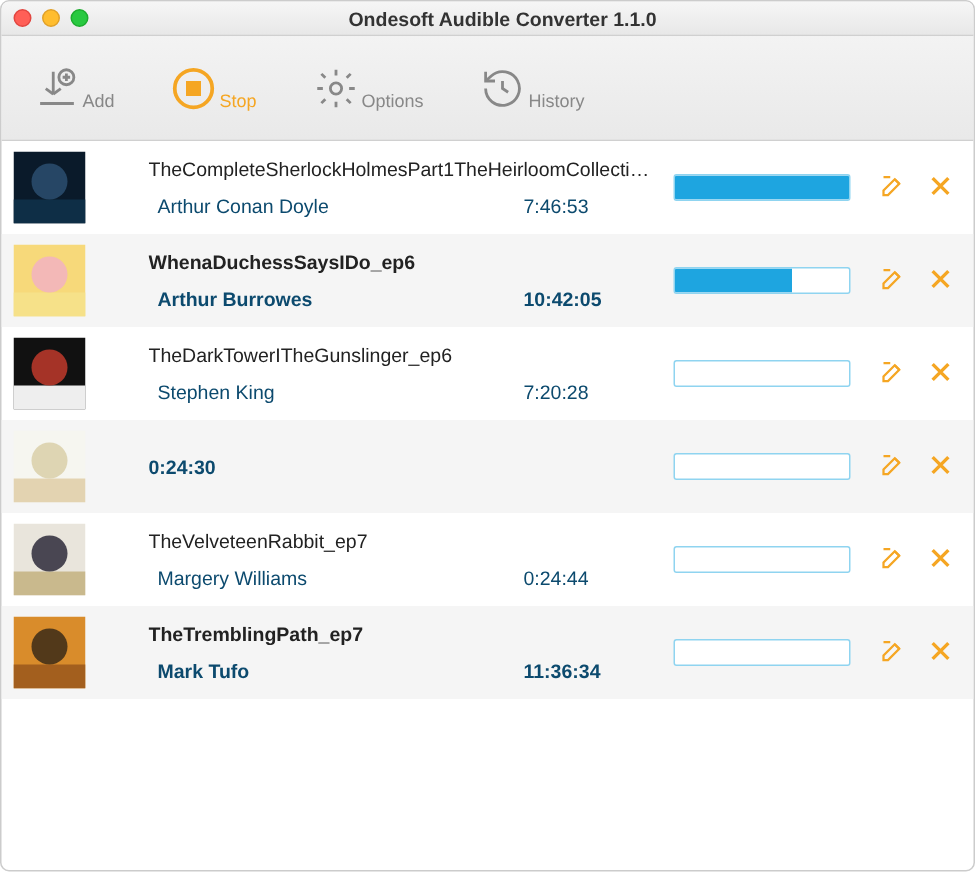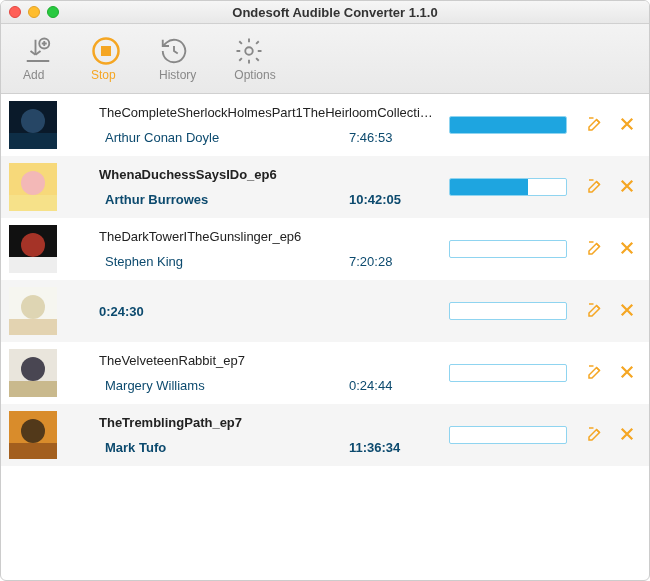--- a/index.html
+++ b/index.html
@@ -42,22 +42,21 @@
     height: 70px;
     background: linear-gradient(#f3f3f3,#e9e9e9);
     border-bottom: 1px solid #d0d0d0;
     display: flex;
     align-items: center;
     gap: 38px;
     padding: 0 22px;
   }
   .tool {
     display: flex;
-    flex-direction: column;
-    align-items: flex-start;
+    align-items: flex-end;
     gap: 2px;
     cursor: pointer;
     color: #888;
   }
   .tool.orange { color: #f5a623; }
   .tool svg { width: 30px; height: 30px; }
   .tool .label { font-size: 12px; }
 
   .list { }
   .row {
@@ -157,33 +156,33 @@
   </div>
   <div class="tool orange">
     <svg viewBox="0 0 24 24" fill="none" stroke="currentColor" stroke-width="2">
       <circle cx="12" cy="12" r="10"></circle>
       <rect x="9" y="9" width="6" height="6" fill="currentColor"></rect>
     </svg>
     <span class="label">Stop</span>
   </div>
   <div class="tool">
     <svg viewBox="0 0 24 24" fill="none" stroke="currentColor" stroke-width="1.5">
+      <circle cx="12" cy="12" r="3"></circle>
+      <path d="M12 2v3M12 19v3M4.2 4.2l2.1 2.1M17.7 17.7l2.1 2.1M2 12h3M19 12h3M4.2 19.8l2.1-2.1M17.7 6.3l2.1-2.1"></path>
+    </svg>
+    <span class="label">Options</span>
+  </div>
+  <div class="tool">
+    <svg viewBox="0 0 24 24" fill="none" stroke="currentColor" stroke-width="1.5">
       <path d="M3 12a9 9 0 1 0 3-6.7L3 8"></path>
       <path d="M3 3v5h5"></path>
       <path d="M12 8v4l3 2"></path>
     </svg>
     <span class="label">History</span>
   </div>
-  <div class="tool">
-    <svg viewBox="0 0 24 24" fill="none" stroke="currentColor" stroke-width="1.5">
-      <circle cx="12" cy="12" r="3"></circle>
-      <path d="M12 2v3M12 19v3M4.2 4.2l2.1 2.1M17.7 17.7l2.1 2.1M2 12h3M19 12h3M4.2 19.8l2.1-2.1M17.7 6.3l2.1-2.1"></path>
-    </svg>
-    <span class="label">Options</span>
-  </div>
 </div>
 
 <div class="list" id="list">
     <div class="row">
     <div class="cover"><svg width="48" height="48" viewBox="0 0 48 48">
     <rect width="48" height="48" fill="#0a1a2a"></rect>
     <rect x="0" y="32" width="48" height="16" fill="#0e2e46"></rect>
     <circle cx="24" cy="20" r="12" fill="#2b4f70" opacity="0.85"></circle>
   </svg></div>
     <div class="meta">

